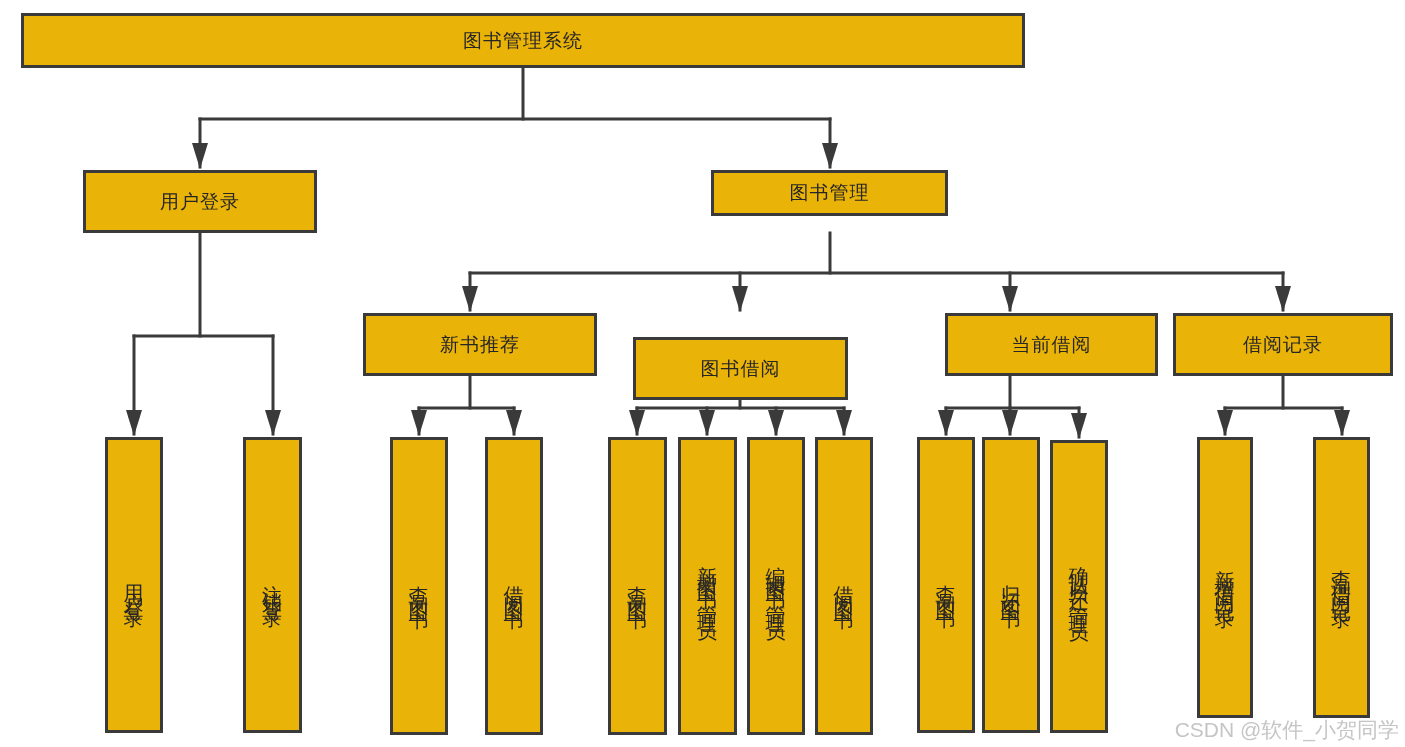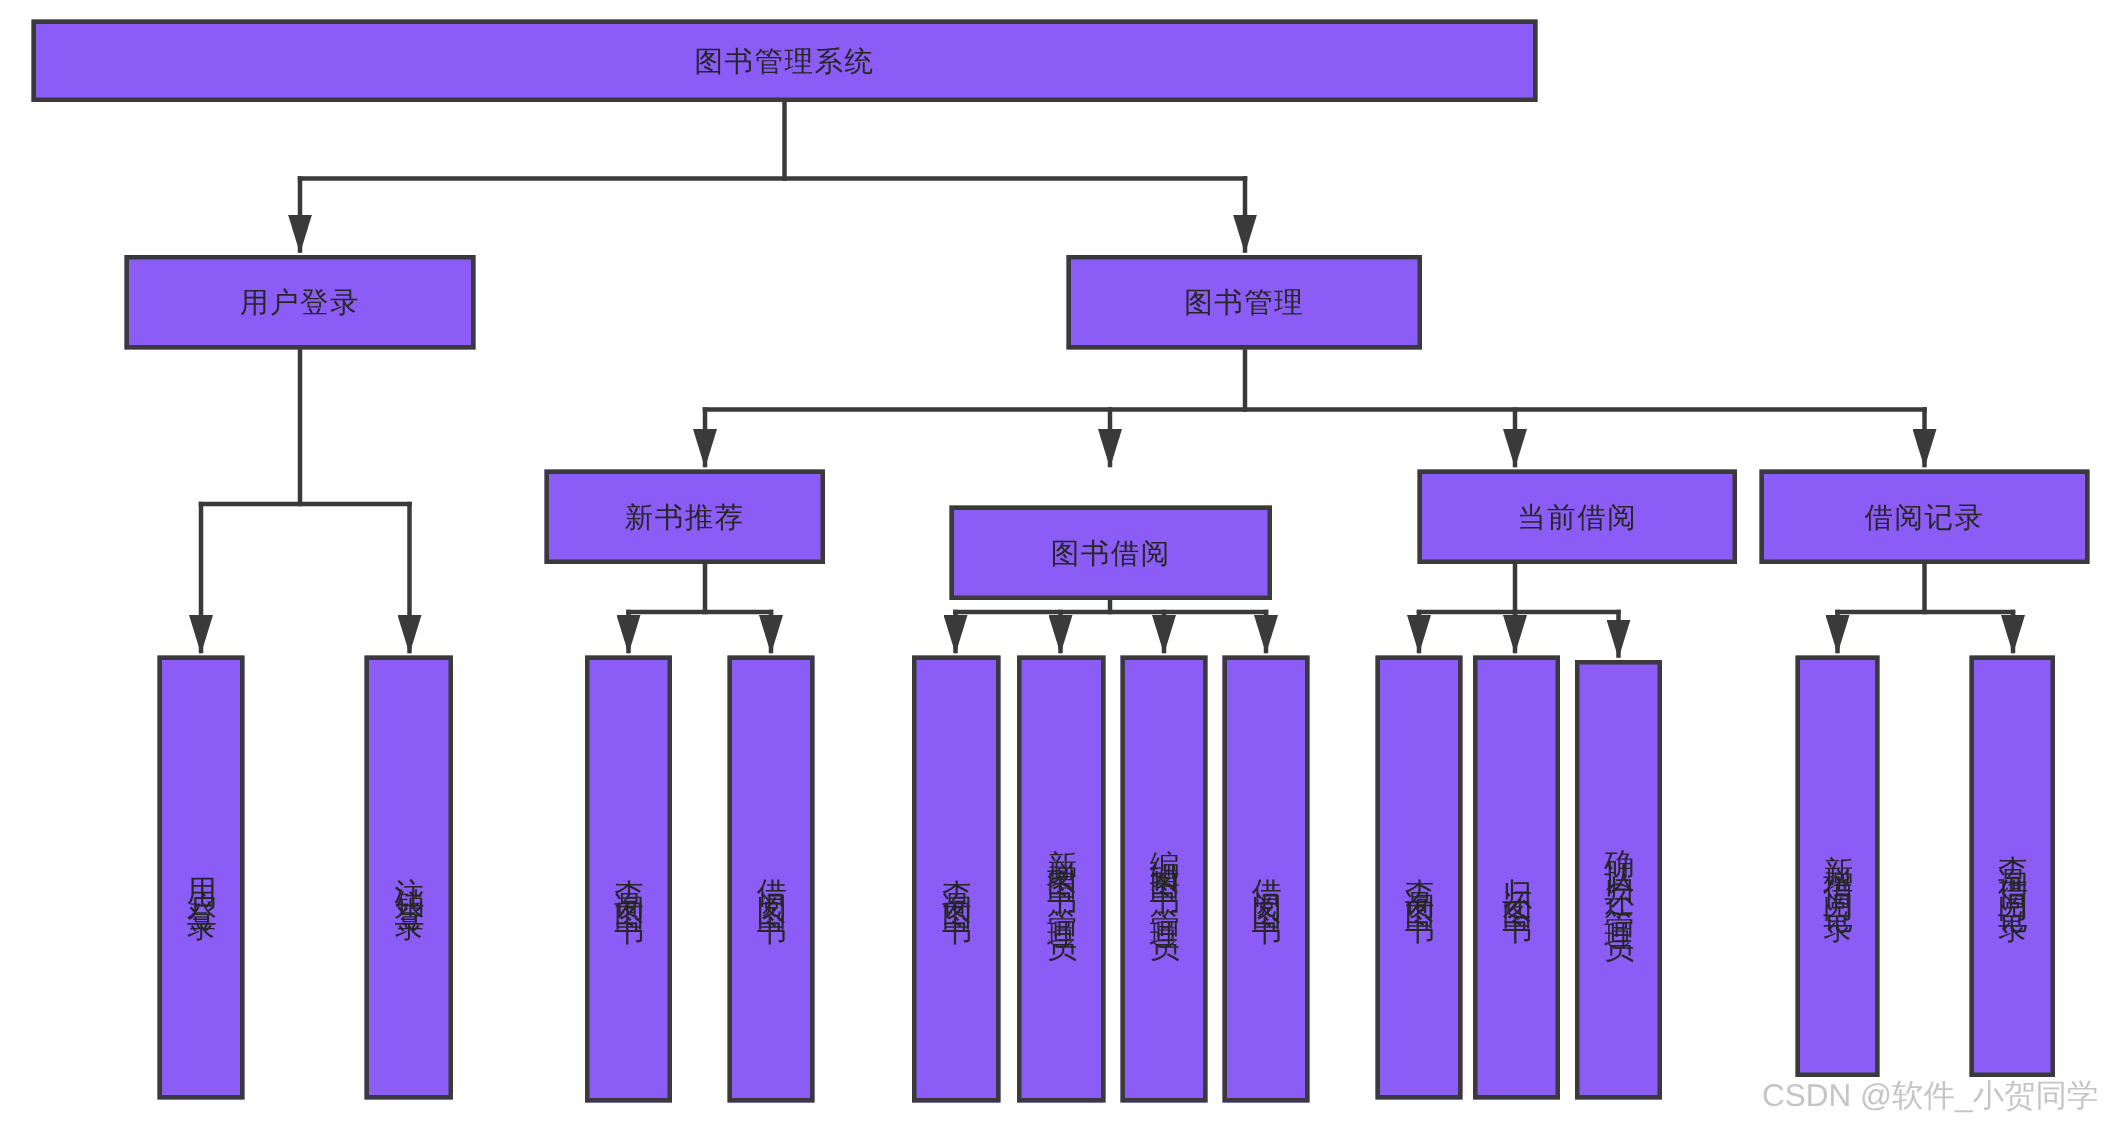--- a/index.html
+++ b/index.html
@@ -22,21 +22,21 @@
     pointer-events:none;
   }
   svg.connectors line{
     stroke:var(--line-color);
     stroke-width:3;
     stroke-linecap:square;
   }
   #arrowhead path{fill:var(--line-color);}
   .box{
     position:absolute;
-    background:#8b5cf6;
+    background:#eab308;
     border:3px solid var(--line-color);
     display:flex;align-items:center;justify-content:center;
     text-align:center;
   }
   .node-label{
     font-size:19px;
     letter-spacing:1px;
     color:var(--text-color);
     white-space:nowrap;
   }
@@ -125,25 +125,25 @@
     </g>
   </svg>
 
   <div class="box" style="left:21px;top:13px;width:1004px;height:55px;">
     <span class="node-label">图书管理系统</span>
   </div>
 
   <div class="box" style="left:83px;top:170px;width:234px;height:63px;">
     <span class="node-label">用户登录</span>
   </div>
-  <div class="box" style="left:711px;top:170px;width:237px;height:63px;">
+  <div class="box" style="left:711px;top:170px;width:237px;height:46px;">
     <span class="node-label">图书管理</span>
   </div>
 
-  <div class="box" style="left:363px;top:313px;width:187px;height:63px;">
+  <div class="box" style="left:363px;top:313px;width:234px;height:63px;">
     <span class="node-label">新书推荐</span>
   </div>
   <div class="box" style="left:633px;top:313px;width:215px;height:63px;margin-top:24px;">
     <span class="node-label">图书借阅</span>
   </div>
   <div class="box" style="left:945px;top:313px;width:213px;height:63px;">
     <span class="node-label">当前借阅</span>
   </div>
   <div class="box" style="left:1173px;top:313px;width:220px;height:63px;">
     <span class="node-label">借阅记录</span>

